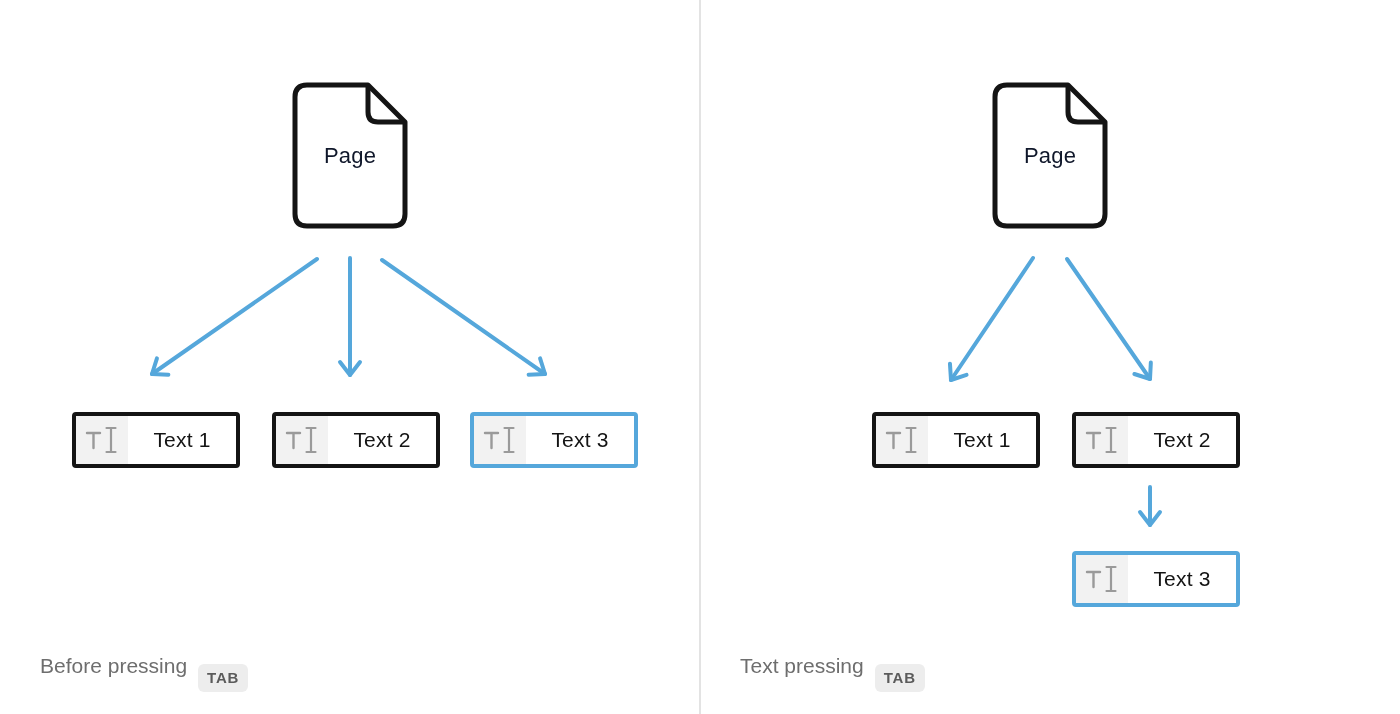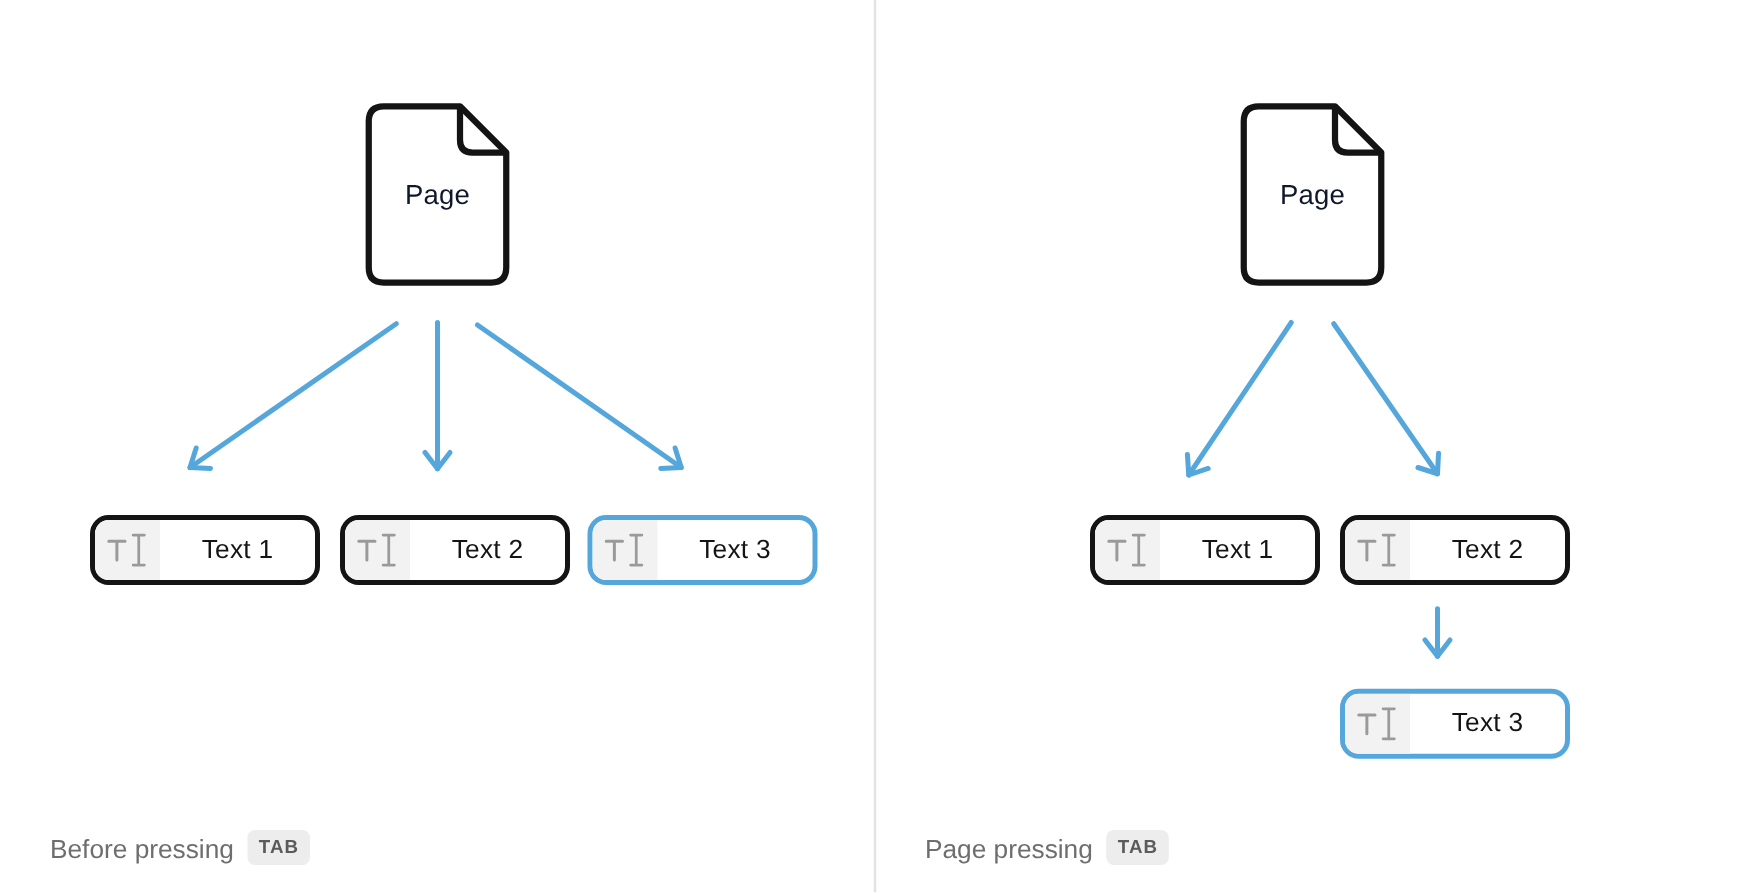--- a/index.html
+++ b/index.html
@@ -15,43 +15,43 @@
   .page-icon { position: absolute; width: 118px; height: 147px; }
   .page-label {
     position: absolute; width: 118px; height: 147px;
     display: flex; align-items: center; justify-content: center;
     font-size: 22px; color: #0f172a; letter-spacing: 0.2px;
   }
   .pos-page-left  { left: 291px; top: 82px; }
   .pos-page-right { left: 991px; top: 82px; }
 
   .block {
-    position: absolute; width: 184px; height: 56px;
-    border: 4px solid #141414; border-radius: 15px;
+    position: absolute; width: 168px; height: 56px;
+    border: 4px solid #141414; border-radius: 4px;
     background: #ffffff; display: flex; overflow: hidden;
   }
   .block.selected { border-color: #55a7db; }
   .block-icon {
     width: 52px; background: #f2f2f2; flex: none;
     display: flex; align-items: center; justify-content: center;
   }
   .block-label {
     flex: 1; display: flex; align-items: center; justify-content: center;
     font-size: 21px; color: #141414; letter-spacing: 0.2px;
   }
 
   .pos-l1 { left: 72px;   top: 412px; }
   .pos-l2 { left: 272px;  top: 412px; }
   .pos-l3 { left: 470px;  top: 412px; }
   .pos-r1 { left: 872px;  top: 412px; }
   .pos-r2 { left: 1072px; top: 412px; }
   .pos-r3 { left: 1072px; top: 551px; }
 
   .caption {
-    position: absolute; display: flex; align-items: flex-end; gap: 11px;
+    position: absolute; display: flex; align-items: center; gap: 11px;
     font-size: 21px; color: #6e6e6e;
   }
   .pos-caption-left  { left: 40px;  top: 640px; }
   .pos-caption-right { left: 740px; top: 640px; }
   .key-badge {
     display: inline-block; background: #ededed; color: #5b5b5b;
     font-size: 15px; font-weight: 700; letter-spacing: 0.8px;
     padding: 5px 9px; border-radius: 6px; line-height: 1.2; margin-top: 24px;
   }
 </style>
@@ -149,17 +149,17 @@
     <span class="block-icon">
       <svg width="34" height="30" viewBox="0 0 34 30">
         <path d="M2 8 H15 M8.5 8 V23" fill="none" stroke="#9a9a9a" stroke-width="2.4" stroke-linecap="round"></path>
         <path d="M26 3 V27 M21.5 3 H30.5 M21.5 27 H30.5" fill="none" stroke="#9a9a9a" stroke-width="2.2" stroke-linecap="round"></path>
       </svg>
     </span>
     <span class="block-label">Text 3</span>
   </div>
 
   <div class="caption pos-caption-right">
-    <span>Page pressing</span>
+    <span>Text pressing</span>
     <span class="key-badge">TAB</span>
   </div>
 
 </div>
 
 </body></html>

